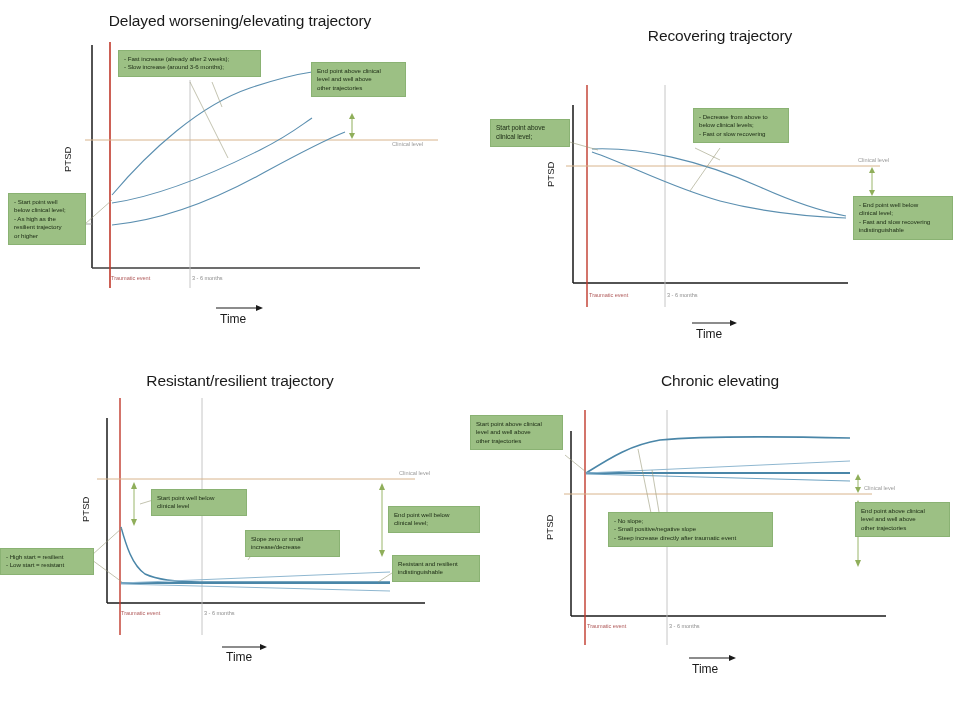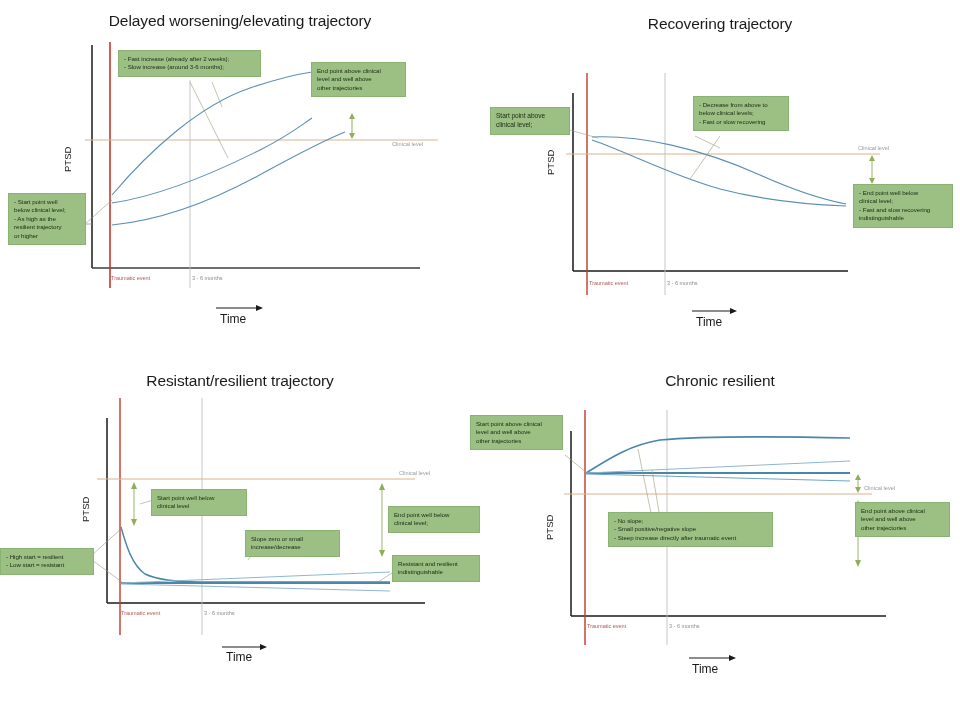--- a/index.html
+++ b/index.html
@@ -132,21 +132,21 @@
     <div class="note" style="left:311px; top:62px; width:95px;">End point above clinical
 level and well above
 other trajectories</div>
     <div class="note" style="left:8px; top:193px; width:78px;">- Start point well
     below clinical level;
 - As high as the
     resilient trajectory
     or higher</div>
   </div>
 
-  <div class="panel" style="left:480px; top:3px;">
+  <div class="panel" style="left:480px; top:15px;">
 
     <div class="panel-title">Recovering trajectory</div>
 
     <svg class="plot-svg" viewBox="0 0 480 360">
       <line x1="93" y1="90" x2="93" y2="268" stroke="#3d3d3d" stroke-width="1.8"></line>
       <line x1="93" y1="268" x2="368" y2="268" stroke="#1a1a1a" stroke-width="1.6"></line>
       <line x1="107" y1="70" x2="107" y2="292" stroke="#C0392B" stroke-width="1.4"></line>
       <line x1="185" y1="70" x2="185" y2="292" stroke="#BFBFBF" stroke-width="0.9"></line>
       <line x1="86" y1="151" x2="400" y2="151" stroke="#D8B48C" stroke-width="1"></line>
 
@@ -238,21 +238,21 @@
     <div class="note" style="left:245px; top:170px; width:95px;">Slope zero or small
     increase/decrease</div>
     <div class="note" style="left:388px; top:146px; width:92px;">End point well below
     clinical level;</div>
     <div class="note" style="left:392px; top:195px; width:88px;">Resistant and resilient
    indistinguishable</div>
   </div>
 
   <div class="panel" style="left:480px; top:360px;">
 
-    <div class="panel-title">Chronic resilient</div>
+    <div class="panel-title">Chronic elevating</div>
 
     <svg class="plot-svg" viewBox="0 0 480 360">
       <line x1="91" y1="71" x2="91" y2="256" stroke="#1a1a1a" stroke-width="1.5"></line>
       <line x1="91" y1="256" x2="406" y2="256" stroke="#1a1a1a" stroke-width="1.5"></line>
       <line x1="105" y1="50" x2="105" y2="285" stroke="#C0392B" stroke-width="1.4"></line>
       <line x1="187" y1="50" x2="187" y2="285" stroke="#BFBFBF" stroke-width="0.9"></line>
       <line x1="84" y1="134" x2="392" y2="134" stroke="#D8B48C" stroke-width="1"></line>
 
       <path d="M106,113 C130,98 150,85 180,80 C220,76 280,76 370,78" fill="none" stroke="#4A86A8" stroke-width="1.7"></path>
 

